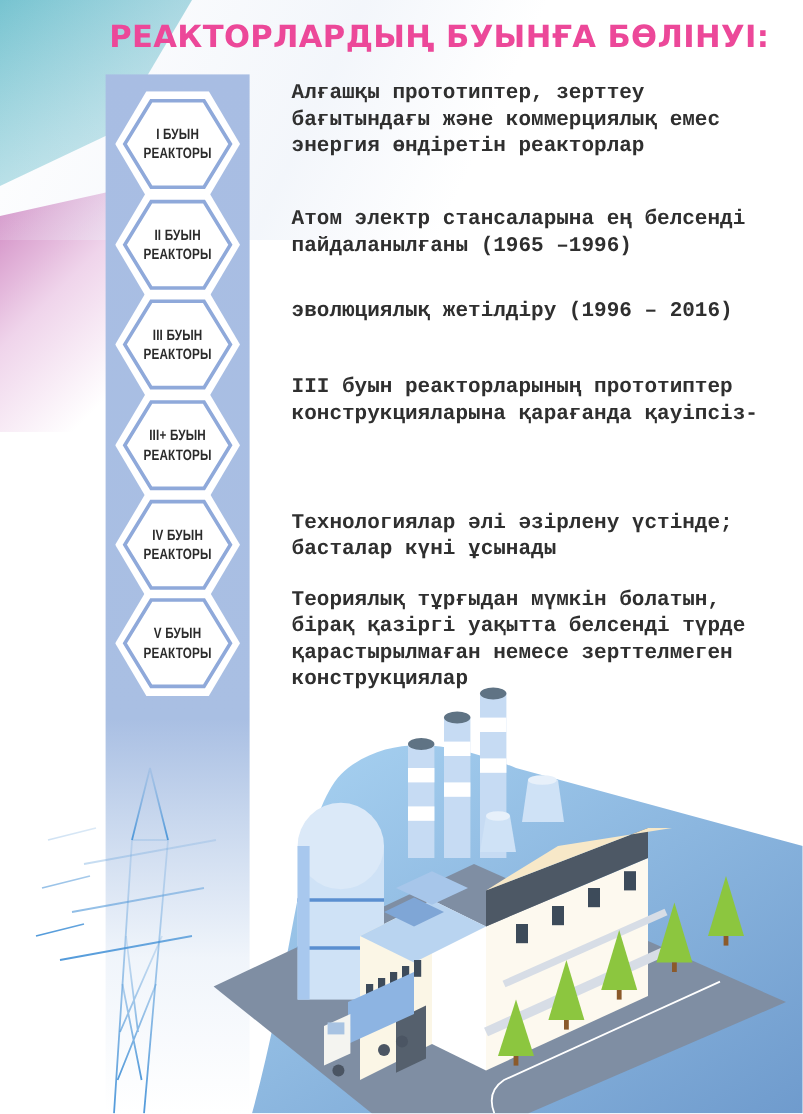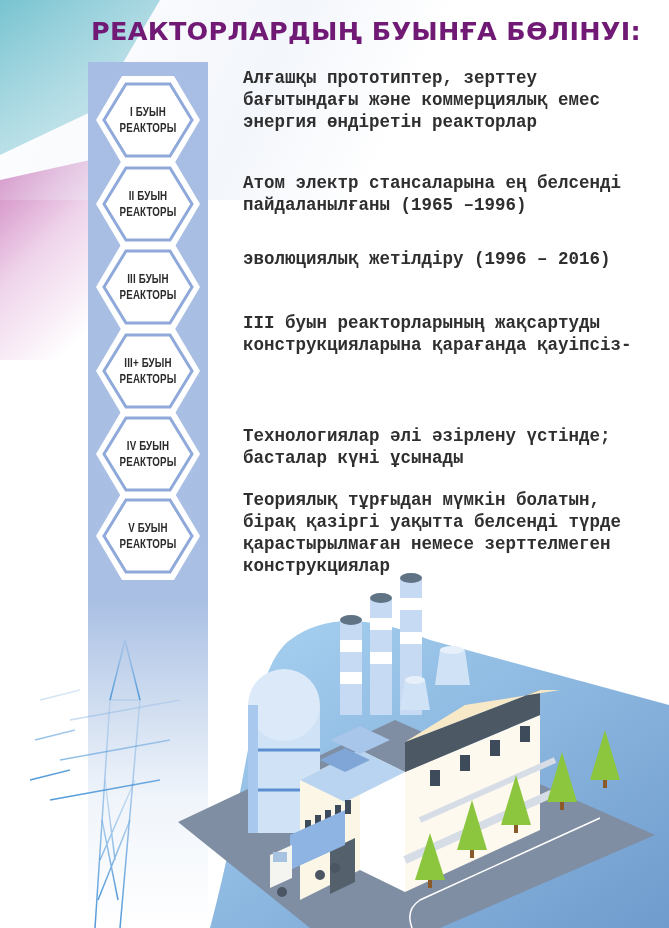--- a/index.html
+++ b/index.html
@@ -21,21 +21,21 @@
     clip-path: polygon(0 20px, 90px 0, 90px 200px, 0 200px);
   }
   .bg-slash {
     position:absolute; left:0; top:0; width:669px; height:200px;
     background: linear-gradient(115deg, rgba(255,255,255,0) 0%, rgba(235,240,248,0.6) 40%, rgba(255,255,255,0) 60%);
   }
   .title {
     position:absolute; left:91px; top:16px; width:560px;
     font-family:"DejaVu Sans", sans-serif; font-weight:bold;
     font-size:25.5px; letter-spacing:0.3px;
-    color:#701a75; white-space:nowrap;
+    color:#ec4899; white-space:nowrap;
   }
   .strip {
     position:absolute; left:88px; top:62px; width:120px; height:866px;
     background: linear-gradient(180deg, #a8bde3 0%, #a9bfe3 62%, #c9d8ee 72%, rgba(230,238,248,0.6) 85%, rgba(255,255,255,0) 100%);
   }
   .hex-wrap {
     position:absolute; left:96px; width:104px; height:88px;
   }
   .hex-wrap svg { position:absolute; left:0; top:0; }
   .hex-label {
@@ -138,21 +138,21 @@
 <div class="desc" style="top:172px">
   <div>Атом электр стансаларына ең белсенді</div>
   <div>пайдаланылғаны (1965 –1996)</div>
 </div>
 
 <div class="desc" style="top:248px">
   <div>эволюциялық жетілдіру (1996 – 2016)</div>
 </div>
 
 <div class="desc" style="top:312px">
-  <div>III буын реакторларының жақсартуды</div>
+  <div>III буын реакторларының прототиптер</div>
   <div>конструкцияларына қарағанда қауіпсіз-</div>
 </div>
 
 <div class="desc" style="top:425px">
   <div>Технологиялар әлі әзірлену үстінде;</div>
   <div>басталар күні ұсынады</div>
 </div>
 
 <div class="desc" style="top:489px">
   <div>Теориялық тұрғыдан мүмкін болатын,</div>

